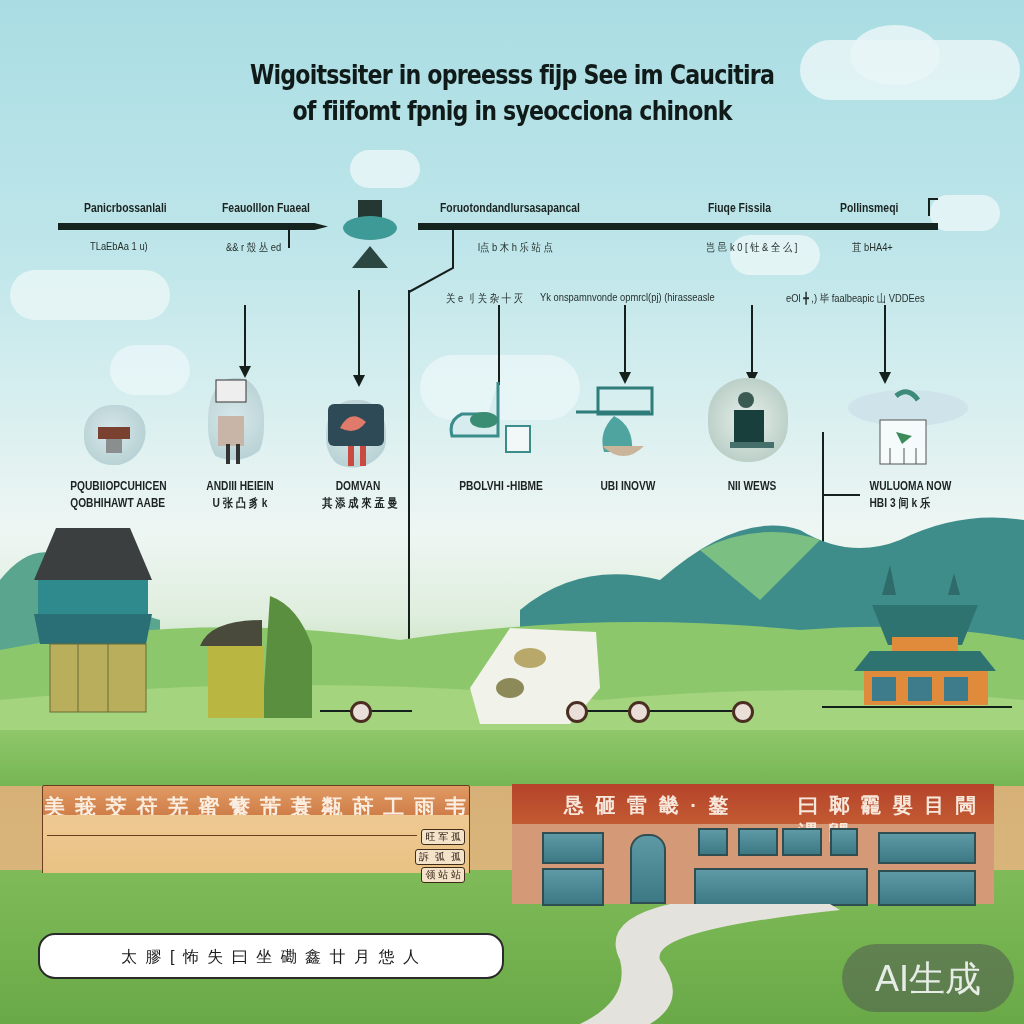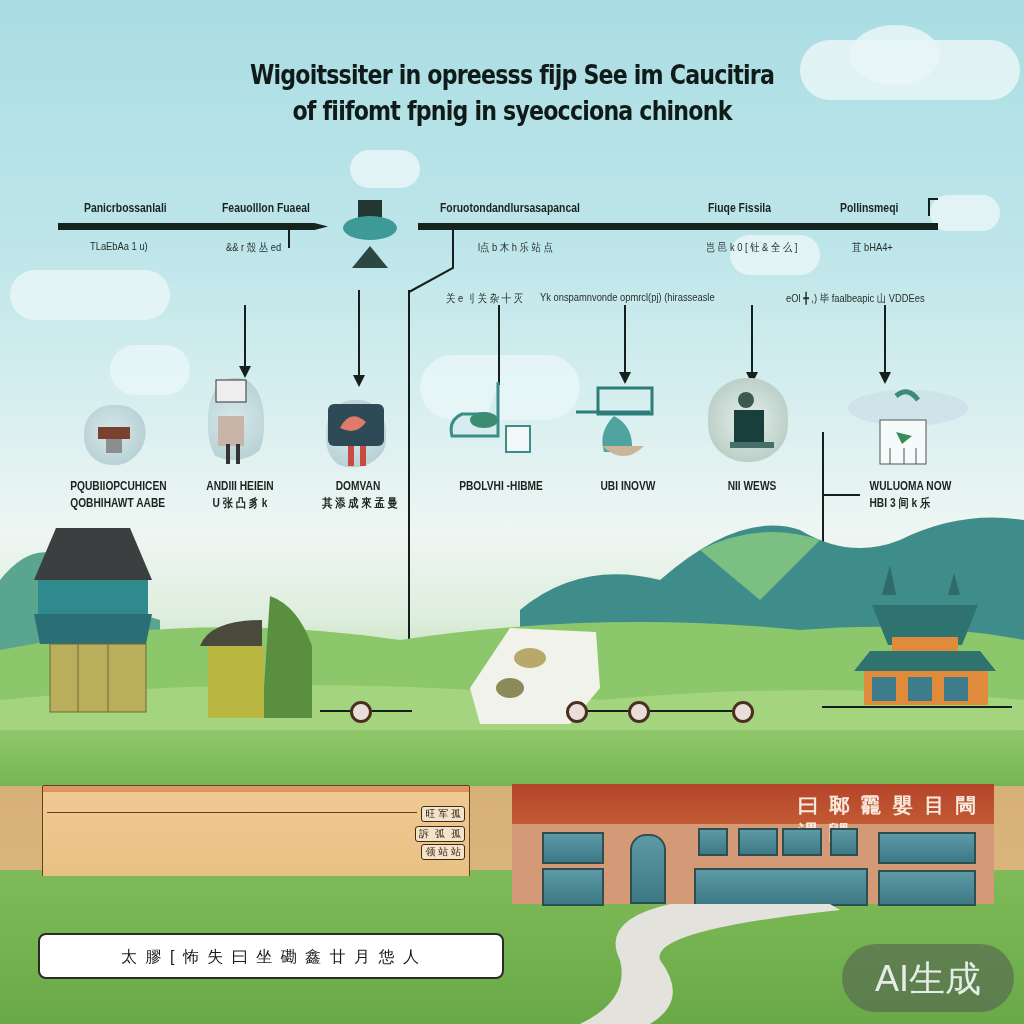--- a/index.html
+++ b/index.html
@@ -13,27 +13,27 @@
   .tl-label{position:absolute;font-size:13px;font-weight:bold;color:#1b2320;transform:scaleX(.8);transform-origin:left;white-space:nowrap;}
   .tl-sub{position:absolute;font-size:11px;color:#26302c;transform:scaleX(.85);transform-origin:left;white-space:nowrap;}
   .vline{position:absolute;width:2px;background:#15201c;}
   .hline{position:absolute;height:2px;background:#15201c;}
   .arrow-down{position:absolute;width:0;height:0;border-left:6px solid transparent;border-right:6px solid transparent;border-top:12px solid #15201c;}
   .stage-icon{position:absolute;border-radius:45%;background:radial-gradient(circle at 45% 45%,#d7e8ea,#b9d2d5 70%,transparent 72%);}
   .stage-label{position:absolute;text-align:center;font-size:12px;font-weight:bold;color:#1c2320;line-height:17px;white-space:nowrap;transform:scaleX(.85);}
   .mountain{position:absolute;}
   .sign-wood{position:absolute;left:42px;top:785px;width:426px;height:40px;background:linear-gradient(180deg,#e09a63,#c9733f);border:1px solid #6b3c1e;border-radius:2px;}
   .sign-wood-text{position:absolute;left:0;right:0;top:7px;text-align:center;color:#fbeee0;font-size:21px;font-weight:bold;letter-spacing:2px;}
-  .sign-board{position:absolute;left:42px;top:792px;width:426px;height:84px;background:linear-gradient(180deg,#efc992,#e8c184);border-left:1px solid #6b3c1e;border-right:1px solid #6b3c1e;}
+  .sign-board{position:absolute;left:42px;top:815px;width:426px;height:58px;background:linear-gradient(180deg,#efc992,#e8c184);border-left:1px solid #6b3c1e;border-right:1px solid #6b3c1e;}
   .tag{position:absolute;right:4px;font-size:10px;background:#f4e3c8;border:1px solid #3e2a18;border-radius:3px;padding:0 3px;color:#2b1d12;}
   .building{position:absolute;left:512px;top:784px;width:482px;height:120px;background:#d49a77;}
   .b-sign{position:absolute;left:0;top:0;width:482px;height:40px;background:linear-gradient(180deg,#b5442a,#c25a33);}
   .b-sign-text{position:absolute;top:8px;color:#f8e8dc;font-size:20px;font-weight:bold;letter-spacing:3px;}
   .win{position:absolute;background:linear-gradient(180deg,#5d9aa6,#3c7985);border:2px solid #2f4e52;}
-  .caption-box{position:absolute;left:38px;top:933px;width:462px;height:42px;background:#fff;border:2px solid #2a2a2a;border-radius:8px;}
+  .caption-box{position:absolute;left:38px;top:933px;width:462px;height:42px;background:#fff;border:2px solid #2a2a2a;border-radius:17px;}
   .caption-text{position:absolute;left:0;right:0;top:12px;text-align:center;font-size:16px;color:#1a1a1a;letter-spacing:2px;}
   .watermark{position:absolute;left:842px;top:944px;width:172px;height:68px;border-radius:34px;background:rgba(80,90,80,.55);}
   .watermark-text{position:absolute;left:0;right:0;top:11px;text-align:center;font-size:36px;color:#e6ece6;}
   .path{position:absolute;}
 </style>
 </head>
 <body>
 
 <div class="cloud" style="left:800px;top:40px;width:220px;height:60px;"></div>
 <div class="cloud" style="left:850px;top:25px;width:90px;height:60px;border-radius:50%;"></div>
@@ -249,20 +249,21 @@
 </div>
 <div class="sign-board">
   <div class="hline" style="left:4px;top:20px;width:370px;height:1px;background:#6b3c1e;"></div>
   <div class="tag" style="top:14px;">旺 军 孤</div>
   <div class="tag" style="top:34px;font-family:Liberation Mono, monospace;">訴 弧 孤</div>
   <div class="tag" style="top:52px;">领 站 站</div>
 </div>
 
 <div class="building">
   <div class="b-sign">
+    <div class="b-sign-text" style="left:52px;">恳 砸 雷 畿 · 鏊</div>
     <div class="b-sign-text" style="left:286px;">曰 郰 龗 嬰  目 閪 濹 鼺</div>
   </div>
   <div class="win" style="left:30px;top:48px;width:58px;height:28px;"></div>
   <div class="win" style="left:30px;top:84px;width:58px;height:34px;"></div>
   <div class="win" style="left:118px;top:50px;width:32px;height:66px;border-radius:16px 16px 0 0;"></div>
   <div class="win" style="left:186px;top:44px;width:26px;height:24px;"></div>
   <div class="win" style="left:226px;top:44px;width:36px;height:24px;"></div>
   <div class="win" style="left:270px;top:44px;width:36px;height:24px;"></div>
   <div class="win" style="left:318px;top:44px;width:24px;height:24px;"></div>
   <div class="win" style="left:182px;top:84px;width:170px;height:34px;"></div>

